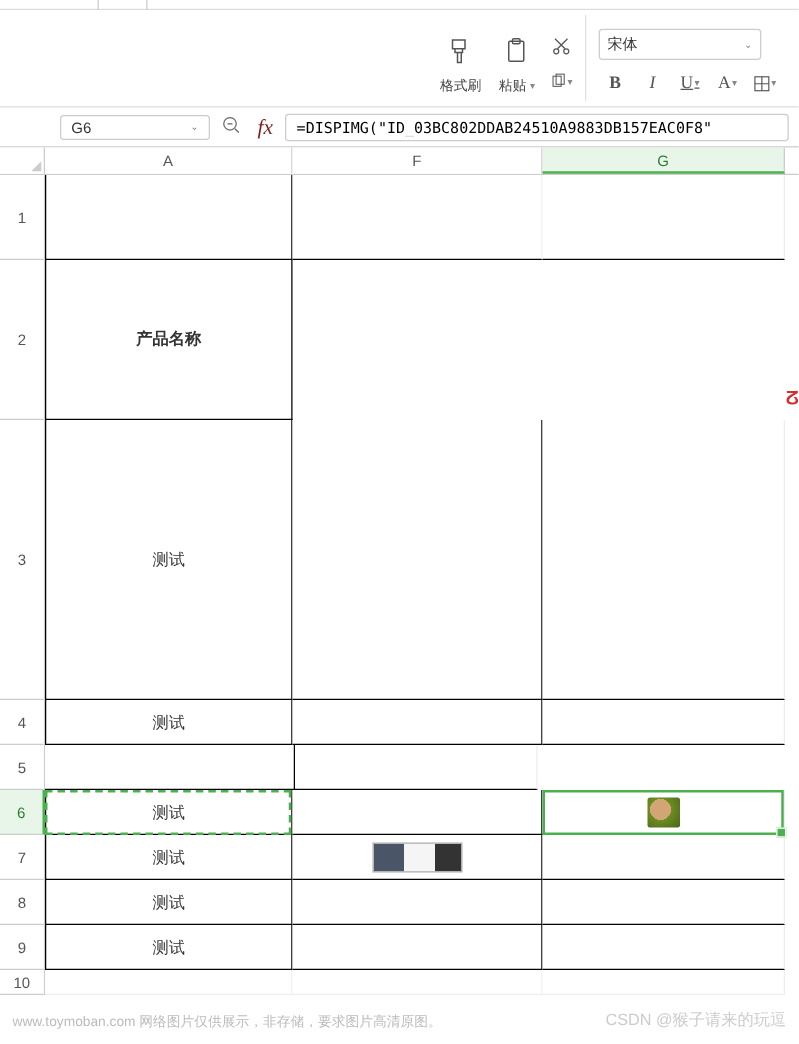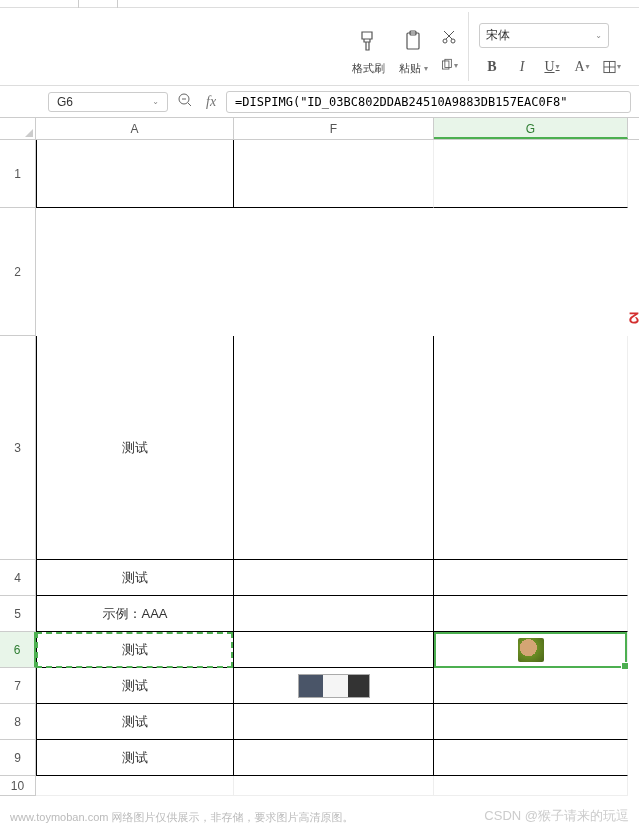--- a/index.html
+++ b/index.html
@@ -17,21 +17,21 @@
     .tool-btn .lbl { font-size: 11px; color: #444; margin-top: 5px; display: flex; align-items: center; gap: 2px; }
     .mini-btn { padding: 4px; border-radius: 3px; cursor: pointer; font-size: 14px; color: #555; display: flex; align-items: center; justify-content: center; width: 26px; height: 26px; }
     .font-select { border: 1px solid #ccc; padding: 3px 6px; font-size: 12px; width: 130px; background: #fff; border-radius: 3px; display: flex; justify-content: space-between; align-items: center; }
     .format-row { display: flex; gap: 4px; align-items: center; }
     .format-stack { display: flex; flex-direction: column; gap: 6px; justify-content: center; height: 60px; }
     .caret { font-size: 8px; color: #888; margin-left: 1px; }
     
     .formula-bar { display: flex; align-items: center; padding: 6px 8px; border-bottom: 1.5px solid #ccc; gap: 6px; height: 32px; }
     .name-box { border: 1px solid #ccc; padding: 2px 8px; width: 120px; background: #fff; border-radius: 3px; display: flex; justify-content: space-between; align-items: center; font-size: 12px; margin-left: 40px; }
     .fx-zoom { border: none; background: none; font-size: 14px; color: #666; cursor: pointer; padding: 2px 4px; }
-    .fx-label { font-style: italic; font-family: serif; color: #737373; font-size: 14px; padding: 0 4px; text-align: center; }
+    .fx-label { font-style: italic; font-family: serif; color: #7f1d1d; font-size: 17px; padding: 0 4px; text-align: center; }
     .formula-input { flex: 1; border: 1px solid #ccc; padding: 3px 8px; font-size: 12px; font-family: Consolas, monospace; border-radius: 3px; background: #fff; }
     
     .sheet { position: relative; }
     .col-headers { display: flex; height: 22px; border-bottom: 1px solid #ccc; }
     .corner { width: 36px; background: #fff; border-right: 1px solid #ccc; display:flex; align-items:flex-end; justify-content:flex-end; }
     .corner::after { content: ''; border-left: 8px solid transparent; border-bottom: 8px solid #ccc; margin: 2px; }
     .col-h { text-align: center; font-size: 12px; color: #555; line-height: 22px; border-right: 1px solid #ccc; background: #fff; }
     .col-h.active { background: #e8f5e9; border-bottom: 2px solid #4caf50; color: #2e7d32; }
     
     .grid-body { display: flex; }
@@ -176,36 +176,38 @@
 
     <div class="cells">
 
       <div class="row" style="height:68px">
         <div class="cell thick-b thick-r thick-l" style="width:198px"></div>
         <div class="cell thick-b" style="width:200px"></div>
         <div class="cell thick-b" style="width:194px"></div>
       </div>
 
       <div class="row" style="height:128px">
+        <div class="cell hdr-cell thick-b thick-r thick-l" style="width:198px">
+          <span>产品名称</span>
+        </div>
       </div>
 
       <div class="row" style="height:224px">
         <div class="cell thick-b thick-r thick-l" style="width:198px">测试</div>
         <div class="cell thick-b thick-r" style="width:200px"></div>
         <div class="cell thick-b" style="width:194px"></div>
       </div>
 
       <div class="row" style="height:36px">
         <div class="cell thick-b thick-r thick-l" style="width:198px">测试</div>
         <div class="cell thick-b thick-r" style="width:200px"></div>
         <div class="cell thick-b" style="width:194px"></div>
       </div>
 
       <div class="row" style="height:36px">
-        <div class="cell thick-b thick-r thick-l" style="width:198px">示例：AAA</div>
         <div class="cell thick-b thick-r" style="width:200px"></div>
         <div class="cell thick-b" style="width:194px"></div>
       </div>
 
       <div class="row" style="height:36px">
         <div class="cell thick-b thick-r thick-l" style="width:198px">测试</div>
         <div class="cell thick-b thick-r" style="width:200px"></div>
         <div class="cell thick-b" style="width:194px">
           <div class="thumb2"></div>
         </div>

